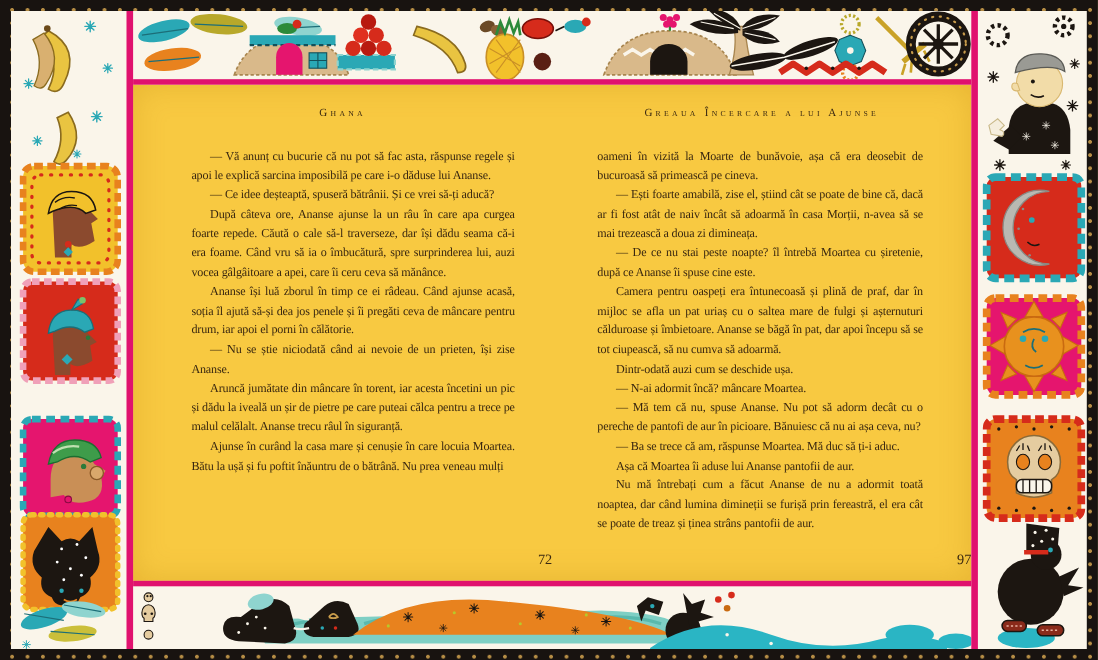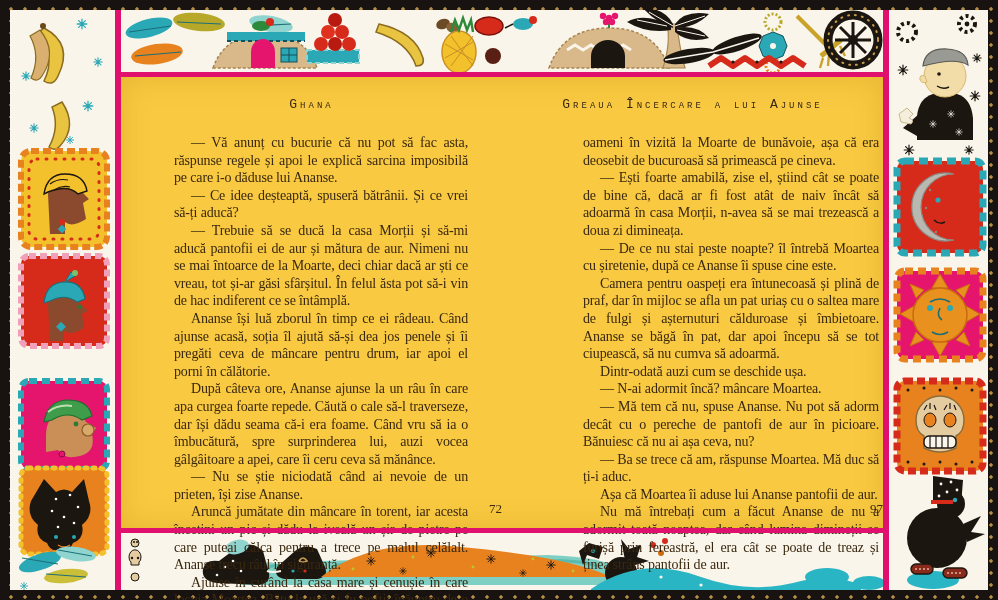--- a/index.html
+++ b/index.html
@@ -17,26 +17,26 @@
   .pl-v-left{left:105px;top:0;width:6px;height:580px;}
   .pl-v-right{left:873px;top:0;width:6px;height:580px;}
   .pl-h-top{left:111px;top:62px;width:762px;height:5px;}
   .pl-h-bot{left:111px;top:518px;width:762px;height:5px;}
   
   .pages{position:absolute;left:111px;top:67px;width:762px;height:451px;
          background:var(--page_yellow,#F8C941);display:flex;z-index:4;
          box-shadow:inset 0 0 28px rgba(180,120,0,.25);}
   .page{position:relative;width:381px;height:451px;}
   .running-head{position:absolute;top:20px;left:0;right:0;text-align:center;
-        font-variant:small-caps;letter-spacing:3px;font-size:13px;
-        color:var(--text_brown,#3A2810);font-family:Liberation Mono, monospace;}
+        font-variant:small-caps;letter-spacing:3px;font-size:10px;
+        color:var(--text_brown,#3A2810);}
   .text-block{position:absolute;top:57px;}
   .page-left .text-block{left:53px;width:294px;}
-  .page-right .text-block{left:41px;width:296px;margin-left:40px;}
-  .text-block p{margin:0;font-size:14px;line-height:17.6px;text-align:justify;
+  .page-right .text-block{left:41px;width:296px;}
+  .text-block p{margin:0;font-size:11px;line-height:17.6px;text-align:justify;
         letter-spacing:-0.15px;color:var(--text_brown,#3A2810);}
   .text-block p.indent{text-indent:17px;}
   .page-num{position:absolute;bottom:11px;left:0;right:0;text-align:right;
         font-size:13px;color:var(--text_brown,#3A2810);}
   
   .strip{position:absolute;z-index:3;}
   .strip svg{display:block;width:100%;height:100%;}
   .s-left{left:0;top:0;width:105px;height:580px;}
   .s-right{left:879px;top:0;width:99px;height:580px;}
   .s-top{left:111px;top:0;width:762px;height:62px;}
@@ -416,23 +416,22 @@
     <div class="pline pl-v-right"></div>
     <div class="pline pl-h-top"></div>
     <div class="pline pl-h-bot"></div>
 
     <div class="pages">
       <div class="page page-left">
         <div class="running-head">Ghana</div>
         <div class="text-block">
             <p class="indent">— Vă anunț cu bucurie că nu pot să fac asta, răspunse regele și apoi le explică sarcina imposibilă pe care i-o dăduse lui Ananse.</p>
             <p class="indent">— Ce idee deșteaptă, spuseră bătrânii. Și ce vrei să-ți aducă?</p>
-            <p class="indent">— Trebuie să se ducă la casa Morții și să-mi aducă pantofii ei de aur și mătura de aur. Nimeni nu se mai întoarce de la Moarte, deci chiar dacă ar ști ce vreau, tot și-ar găsi sfârșitul. În felul ăsta pot să-i vin de hac indiferent ce se întâmplă.</p>
+            <p class="indent">După câteva ore, Ananse ajunse la un râu în care apa curgea foarte repede. Căută o cale să-l traverseze, dar își dădu seama că-i era foame. Când vru să ia o îmbucătură, spre surprinderea lui, auzi vocea gâlgâitoare a apei, care îi ceru ceva să mănânce.</p>
             <p class="indent">Ananse își luă zborul în timp ce ei râdeau. Când ajunse acasă, soția îl ajută să-și dea jos penele și îi pregăti ceva de mâncare pentru drum, iar apoi el porni în călătorie.</p>
-            <p class="indent">După câteva ore, Ananse ajunse la un râu în care apa curgea foarte repede. Căută o cale să-l traverseze, dar își dădu seama că-i era foame. Când vru să ia o îmbucătură, spre surprinderea lui, auzi vocea gâlgâitoare a apei, care îi ceru ceva să mănânce.</p>
             <p class="indent">— Nu se știe niciodată când ai nevoie de un prieten, își zise Ananse.</p>
             <p class="indent">Aruncă jumătate din mâncare în torent, iar acesta încetini un pic și dădu la iveală un șir de pietre pe care puteai călca pentru a trece pe malul celălalt. Ananse trecu râul în siguranță.</p>
             <p class="indent">Ajunse în curând la casa mare și cenușie în care locuia Moartea. Bătu la ușă și fu poftit înăuntru de o bătrână. Nu prea veneau mulți</p>
           </div>
         <div class="page-num">72</div>
       </div>
       <div class="page page-right">
         <div class="running-head">Greaua Încercare a lui Ajunse</div>
         <div class="text-block">
             <p class="">oameni în vizită la Moarte de bunăvoie, așa că era deosebit de bucuroasă să primească pe cineva.</p>

